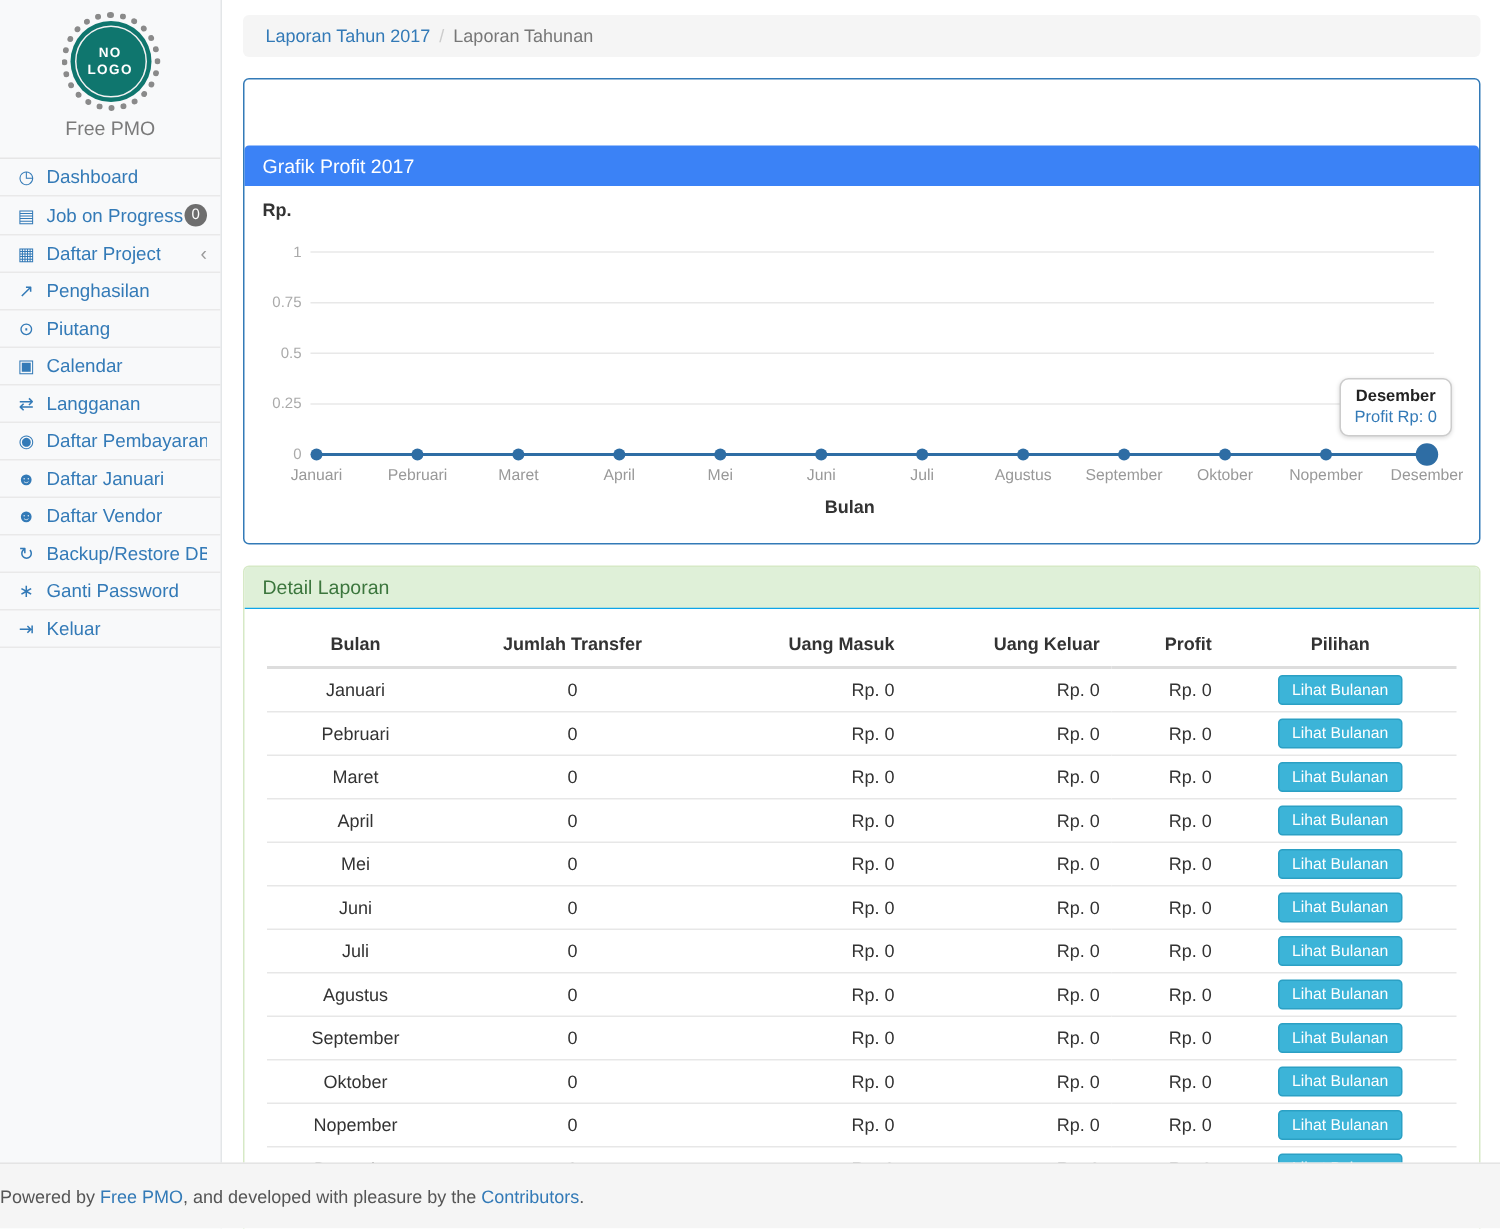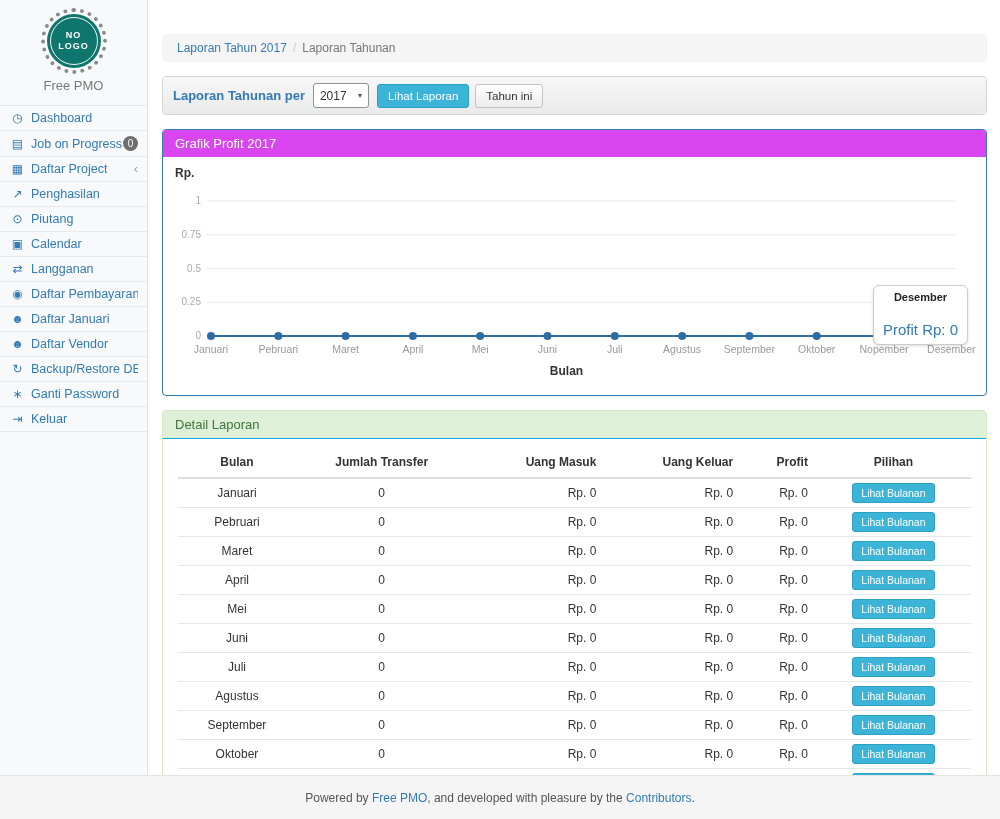--- a/index.html
+++ b/index.html
@@ -48,21 +48,21 @@
     min-width: 15px; height: 15px; border-radius: 8px;
     font-size: 10px; line-height: 15px; text-align: center; padding: 0 3px;
   }
   .sidebar-item .chevron { margin-left: auto; color: #9a9a9a; font-size: 13px; line-height: 10px; }
 
   
   .main { margin-left: 148px; padding: 10px 13px 0 14px; }
 
   .breadcrumb {
     background: #f5f5f5; border-radius: 4px;
-    padding: 7px 15px; margin-bottom: 14px; font-size: 12px; margin-top: 24px;
+    padding: 7px 15px; margin-bottom: 14px; font-size: 12px;
   }
   .breadcrumb a { color: #337ab7; text-decoration: none; }
   .breadcrumb .sep { color: #ccc; margin: 0 6px; }
   .breadcrumb .current { color: #777; }
 
   .panel { border-radius: 4px; margin-bottom: 14px; background: #fff; }
   .panel-heading { padding: 6px 12px; border-radius: 3px 3px 0 0; font-size: 13px; }
 
   .filter-panel { border: 1px solid #d5d5d5; }
   .filter-heading {
@@ -81,31 +81,31 @@
   .btn-info {
     background: #3cb4d8; border: 1px solid #2ba0c4; color: #fff;
     padding: 5px 10px; margin-right: 6px;
   }
   .btn-default {
     background: linear-gradient(180deg, #ffffff, #ececec);
     border: 1px solid #c3c3c3; color: #333; padding: 5px 10px;
   }
 
   .chart-panel { border: 1px solid #337ab7; }
-  .chart-heading { background: #d946ef; color: #fff; }
+  .chart-heading { background: #3b82f6; color: #fff; margin-top: 44px; }
   .chart-body { position: relative; height: 238px; }
   .chart-body svg { display: block; }
   .chart-tooltip {
     position: absolute; right: 18px; top: 128px;
     background: #fff; border: 1px solid #ccc; border-radius: 6px;
     box-shadow: 0 1px 3px rgba(0,0,0,0.15);
     padding: 5px 9px 6px; text-align: center;
   }
   .chart-tooltip .t-label { font-size: 11px; font-weight: bold; color: #222; }
-  .chart-tooltip .t-value { font-size: 15px; color: #337ab7; margin-top: 18px; }
+  .chart-tooltip .t-value { font-size: 11px; color: #337ab7; margin-top: 2px; }
 
   .detail-panel { border: 1px solid #d6e9c6; }
   .detail-heading { background: #dff0d8; color: #3c763d; border-bottom: 1px solid #0ea5e9; }
   .detail-body { padding: 8px 15px 15px; }
 
   table.report { width: 100%; border-collapse: collapse; font-size: 12px; }
   table.report th { font-weight: bold; padding: 8px 8px; border-bottom: 2px solid #ddd; }
   table.report td { padding: 4px 8px; border-top: 1px solid #e7e7e7; height: 24px; vertical-align: middle; }
   table.report tr:first-child td { border-top: none; }
   .c-center { text-align: center; }
@@ -113,21 +113,21 @@
   .total-row td { font-weight: bold; }
   .btn-row {
     background: #3cb4d8; border: 1px solid #2ba0c4; color: #fff;
     font-size: 10.5px; padding: 3px 8px; border-radius: 3px; cursor: pointer;
   }
 
   
   .footer {
     position: absolute; left: 0; right: 0; bottom: 0; height: 44px;
     background: #f5f5f5; border-top: 1px solid #e4e4e4;
-    display: flex; align-items: center; justify-content: center;
+    display: flex; align-items: center; 
     font-size: 12px; color: #555;
   }
   .footer a { color: #337ab7; text-decoration: none; }
 </style>
 </head>
 <body>
 
 <div class="page">
 
   <aside class="sidebar">
@@ -195,31 +195,20 @@
         </a>
       </nav>
   </aside>
 
   <main class="main">
 
     <div class="breadcrumb">
       <a>Laporan Tahun 2017</a><span class="sep">/</span><span class="current">Laporan Tahunan</span>
     </div>
 
-    <div class="panel filter-panel">
-      <div class="filter-heading">
-        <span class="filter-label">Laporan Tahunan per</span>
-        <span class="year-select">
-          <span>2017</span>
-          <span class="caret">▾</span>
-        </span>
-        <button class="btn btn-info">Lihat Laporan</button>
-        <button class="btn btn-default">Tahun ini</button>
-      </div>
-    </div>
 
     <div class="panel chart-panel">
       <div class="panel-heading chart-heading">Grafik Profit 2017</div>
       <div class="chart-body" id="chart-container">
         <svg id="profit-chart-svg" width="823" height="238" viewBox="0 0 823 238">
             <line x1="44" y1="179" x2="793" y2="179" stroke="#e8e8e8" stroke-width="1"></line>
             <text x="38" y="182" text-anchor="end" font-size="10" fill="#aaa">0</text>
             <line x1="44" y1="145.25" x2="793" y2="145.25" stroke="#e8e8e8" stroke-width="1"></line>
             <text x="38" y="148.25" text-anchor="end" font-size="10" fill="#aaa">0.25</text>
             <line x1="44" y1="111.5" x2="793" y2="111.5" stroke="#e8e8e8" stroke-width="1"></line>

